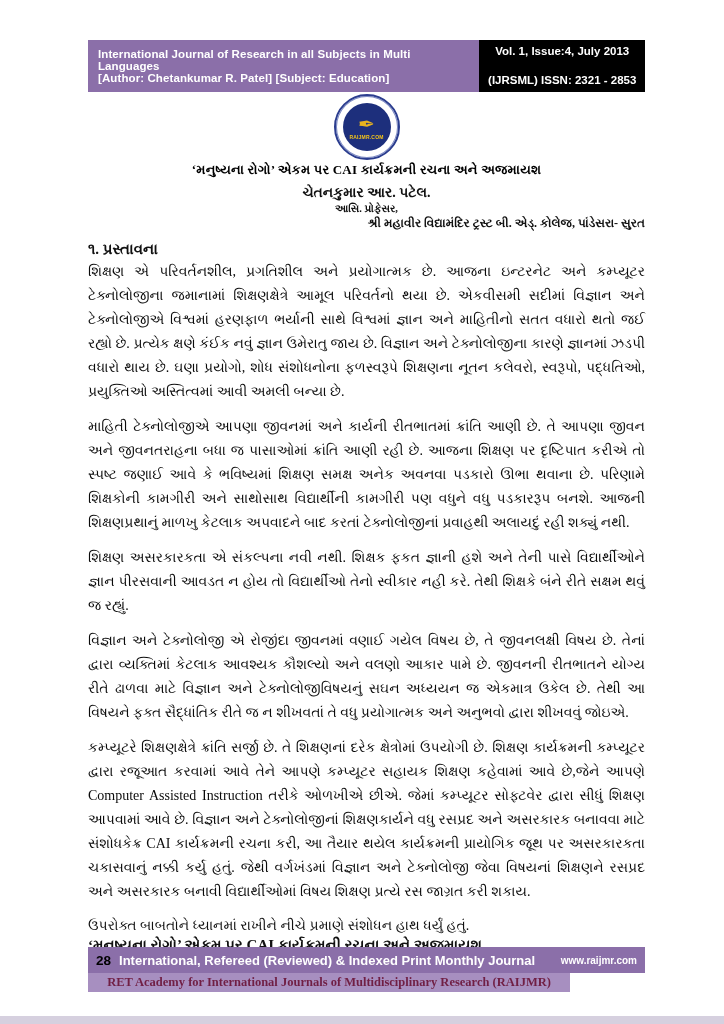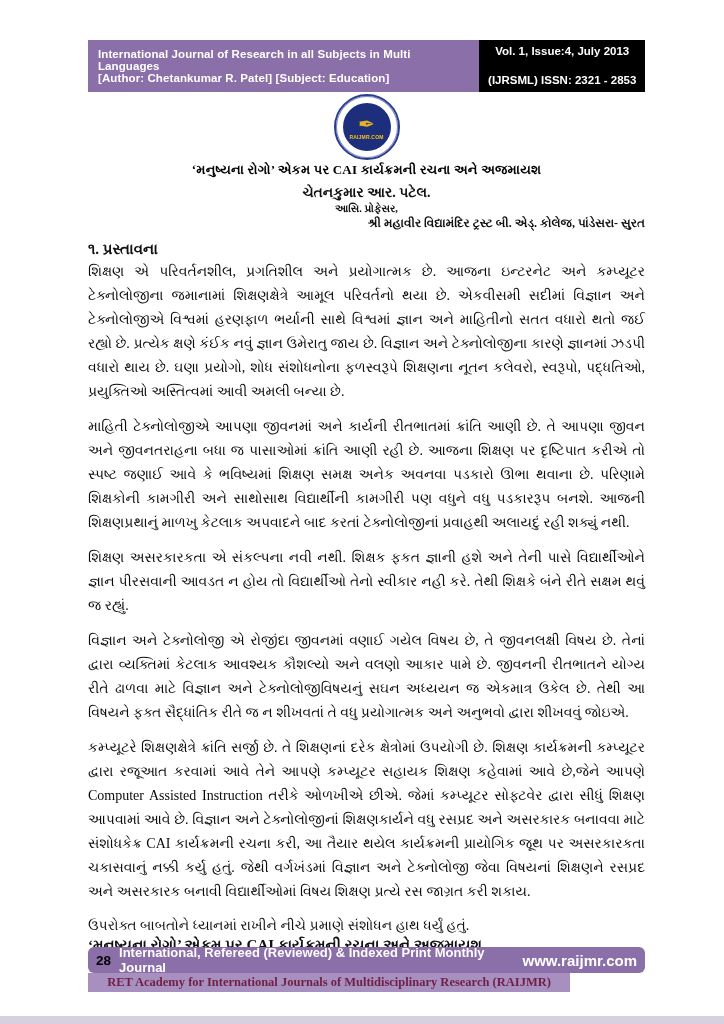--- a/index.html
+++ b/index.html
@@ -65,25 +65,25 @@
     font-size: 14px; line-height: 24px; text-align: justify; color: #0a0a0a;
     margin-bottom: 11px;
   }
   .closing-line { font-size: 14px; line-height: 22px; margin-top: 2px; }
   .research-title { font-size: 15px; font-weight: bold; }
 
   
   .footer-band1 {
     position: absolute; top: 947px; left: 88px; width: 557px; height: 26px;
     background: #8b6fa9; display: flex; align-items: center;
-    padding: 0 8px; gap: 8px; border-radius: 6px;
+    padding: 0 8px; gap: 8px;
   }
   .footer-page-number { color: #000000; font-weight: bold; font-size: 13.5px; }
   .footer-journal-line { color: #ffffff; font-weight: bold; font-size: 13px; flex: 1 1 auto; }
-  .footer-website { color: #ffffff; font-weight: bold; font-size: 15px; }
+  .footer-website { color: #ffffff; font-weight: bold; font-size: 10px; }
   .footer-band2 {
     position: absolute; top: 973px; left: 88px; width: 482px; height: 19px;
     background: #a78fc0; display: flex; align-items: center; justify-content: center;
   }
   .footer-academy-line {
     color: #701f44; font-weight: bold; font-size: 12.5px;
     font-family: "Liberation Serif", "DejaVu Serif", serif;
   }
   .bottom-strip {
     position: absolute; left: 0; bottom: 0; width: 724px; height: 8px;

